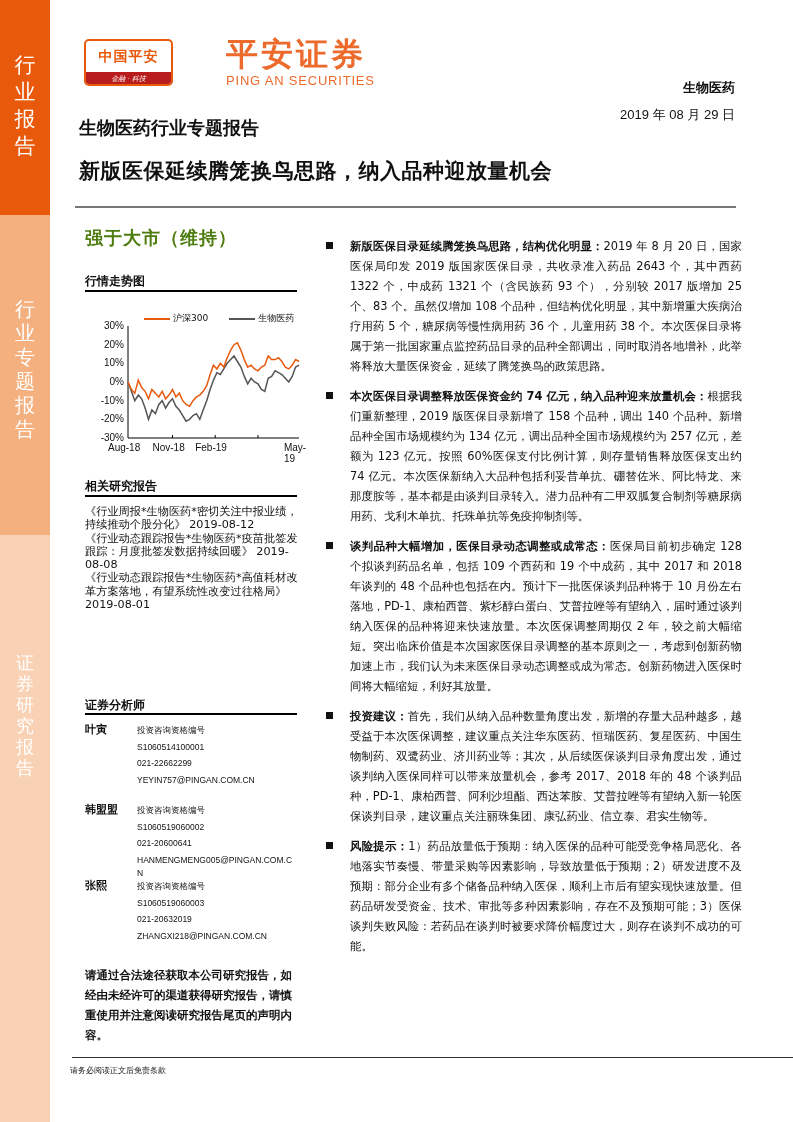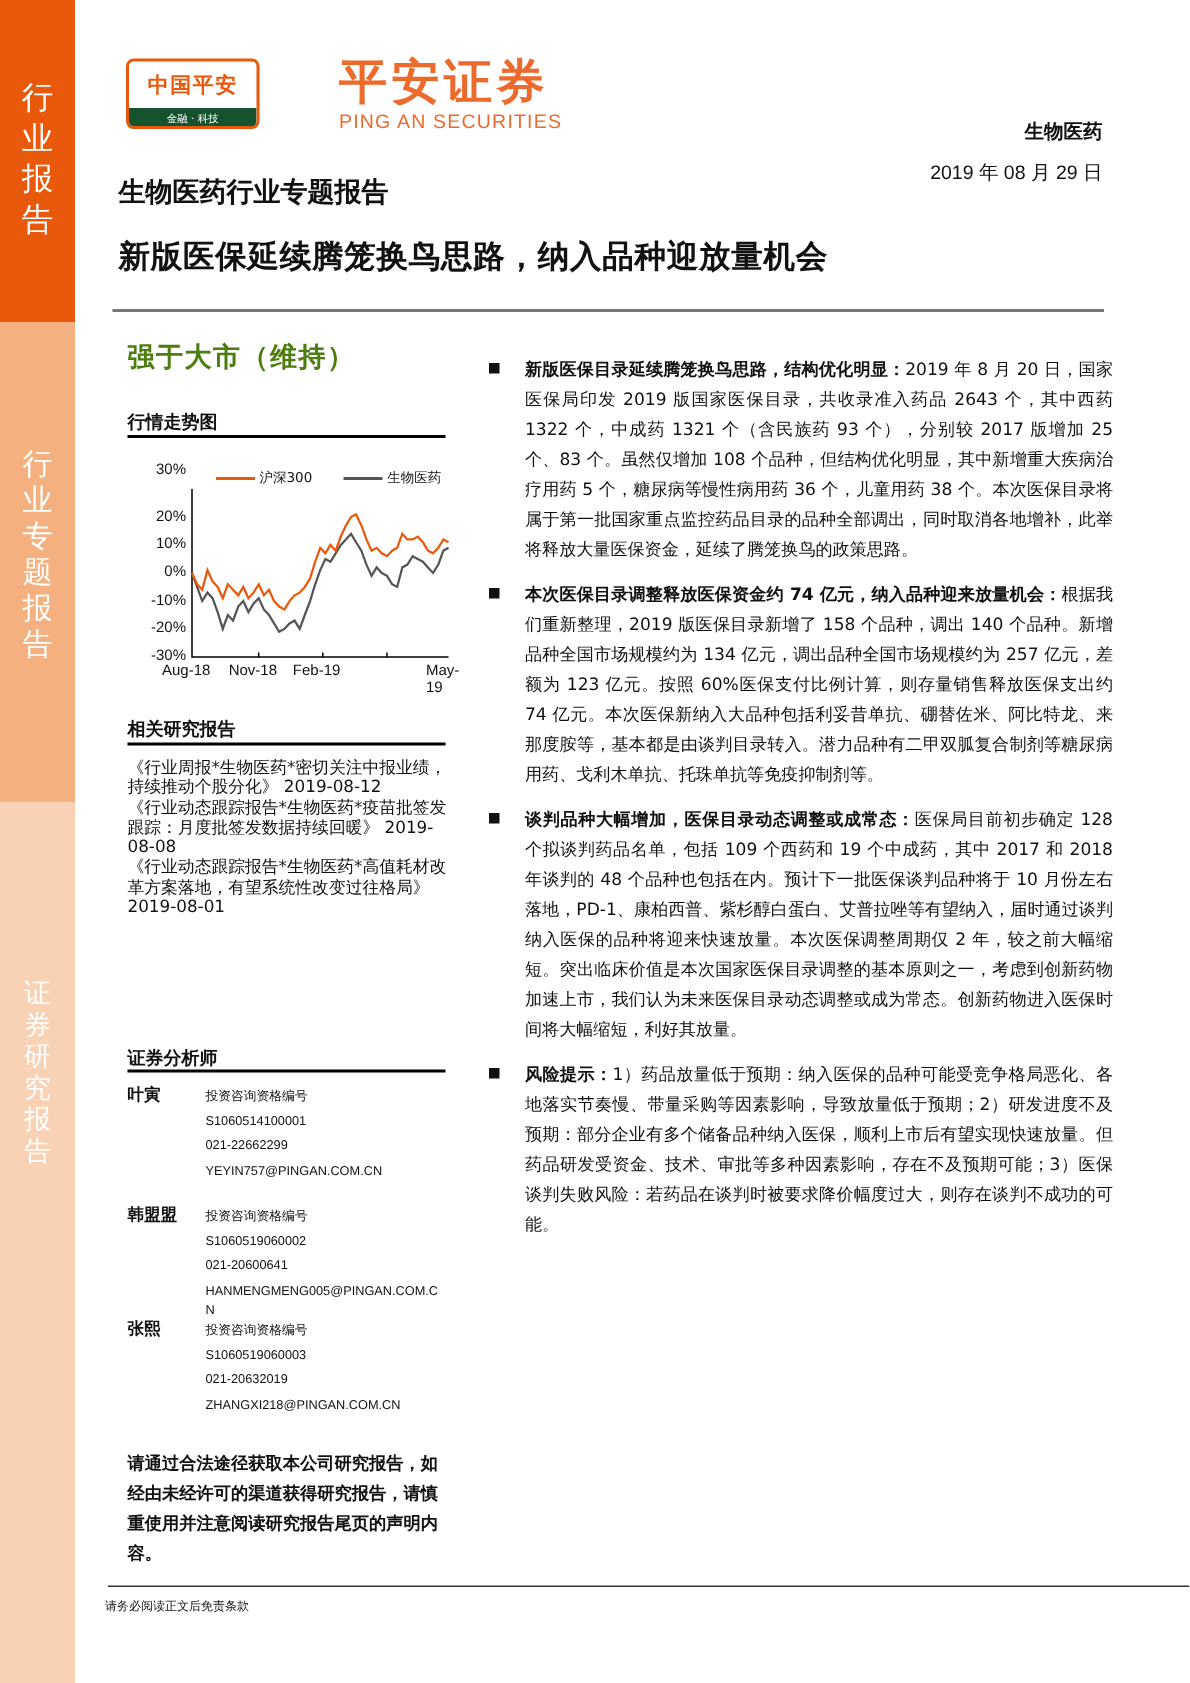--- a/index.html
+++ b/index.html
@@ -13,21 +13,21 @@
   .side-3 { top:535px; height:587px; background:#f9d1b4; }
   .side-text { position:absolute; left:0; width:50px; text-align:center; color:#fff; font-size:19px; line-height:24px; font-family:"DejaVu Sans",sans-serif; }
   .side-text span { display:block; }
   .st1 { top:52px; font-size:21px; line-height:27px; }
   .st2 { top:297px; font-size:20px; line-height:24px; }
   .st3 { top:652px; font-size:18px; line-height:21px; color:#fff; }
 
   
   .logo-box { position:absolute; left:84px; top:39px; width:89px; height:47px; border:2px solid #e8590c; border-radius:5px; overflow:hidden; }
   .logo-box .top { height:31px; display:flex; align-items:center; justify-content:center; color:#e8590c; font-weight:bold; font-size:14px; letter-spacing:1px; }
-  .logo-box .bot { height:14px; background:#14532d; color:#fff; font-size:7px; display:flex; align-items:center; justify-content:center; }
+  .logo-box .bot { height:14px; background:#b91c1c; color:#fff; font-size:7px; display:flex; align-items:center; justify-content:center;font-style:italic; }
   .brand { position:absolute; left:226px; top:36px; color:#ed6a2d; }
   .brand .cn { font-size:32px; font-weight:bold; letter-spacing:3px; line-height:36px; }
   .brand .en { font-size:13px; letter-spacing:0.8px; margin-top:1px; font-family:"Liberation Sans",sans-serif; }
 
   .sector { position:absolute; right:58px; top:79px; font-size:13px; font-weight:bold; }
   .date { position:absolute; right:58px; top:106px; font-size:13px; font-family:"Liberation Sans",sans-serif; }
   .subtitle { position:absolute; left:79px; top:116px; font-size:18px; font-weight:bold; }
   .title { position:absolute; left:79px; top:157px; font-size:21px; font-weight:bold; letter-spacing:0.5px; }
   .rule-top { position:absolute; left:75px; top:206px; width:661px; height:2px; background:#777; }
 
@@ -113,21 +113,21 @@
     <span class="item">
         <span class="sw" style="background:#e8590c"></span>
         <span>沪深300</span>
       </span>
     <span class="item">
         <span class="sw" style="background:#555"></span>
         <span>生物医药</span>
       </span>
   </div>
   <div id="ylabels">
-      <div class="axis-lbl" style="right: 182px; top: 0; text-align: right;">30%</div>
+      <div class="axis-lbl" style="right: 182px; top: 12px; text-align: right;">30%</div>
       <div class="axis-lbl" style="right: 182px; top: 30.6667px; text-align: right;">20%</div>
       <div class="axis-lbl" style="right: 182px; top: 49.3333px; text-align: right;">10%</div>
       <div class="axis-lbl" style="right: 182px; top: 68px; text-align: right;">0%</div>
       <div class="axis-lbl" style="right: 182px; top: 86.6667px; text-align: right;">-10%</div>
       <div class="axis-lbl" style="right: 182px; top: 105.333px; text-align: right;">-20%</div>
       <div class="axis-lbl" style="right: 182px; top: 124px; text-align: right;">-30%</div>
     </div>
   <div id="xlabels">
       <div class="axis-lbl" style="left: 24px; top: 134px;">Aug-18</div>
       <div class="axis-lbl" style="left: 68.46px; top: 134px;">Nov-18</div>
@@ -183,17 +183,18 @@
       </div>
     </div>
   </div>
 
 <div class="disclaimer">请通过合法途径获取本公司研究报告，如经由未经许可的渠道获得研究报告，请慎重使用并注意阅读研究报告尾页的声明内容。</div>
 
 <div class="main" id="bullets">
     <div class="bullet"><span class="mark"></span><b>新版医保目录延续腾笼换鸟思路，结构优化明显：</b><span>2019 年 8 月 20 日，国家医保局印发 2019 版国家医保目录，共收录准入药品 2643 个，其中西药 1322 个，中成药 1321 个（含民族药 93 个），分别较 2017 版增加 25 个、83 个。虽然仅增加 108 个品种，但结构优化明显，其中新增重大疾病治疗用药 5 个，糖尿病等慢性病用药 36 个，儿童用药 38 个。本次医保目录将属于第一批国家重点监控药品目录的品种全部调出，同时取消各地增补，此举将释放大量医保资金，延续了腾笼换鸟的政策思路。</span></div>
     <div class="bullet"><span class="mark"></span><b>本次医保目录调整释放医保资金约 74 亿元，纳入品种迎来放量机会：</b><span>根据我们重新整理，2019 版医保目录新增了 158 个品种，调出 140 个品种。新增品种全国市场规模约为 134 亿元，调出品种全国市场规模约为 257 亿元，差额为 123 亿元。按照 60%医保支付比例计算，则存量销售释放医保支出约 74 亿元。本次医保新纳入大品种包括利妥昔单抗、硼替佐米、阿比特龙、来那度胺等，基本都是由谈判目录转入。潜力品种有二甲双胍复合制剂等糖尿病用药、戈利木单抗、托珠单抗等免疫抑制剂等。</span></div>
     <div class="bullet"><span class="mark"></span><b>谈判品种大幅增加，医保目录动态调整或成常态：</b><span>医保局目前初步确定 128 个拟谈判药品名单，包括 109 个西药和 19 个中成药，其中 2017 和 2018 年谈判的 48 个品种也包括在内。预计下一批医保谈判品种将于 10 月份左右落地，PD-1、康柏西普、紫杉醇白蛋白、艾普拉唑等有望纳入，届时通过谈判纳入医保的品种将迎来快速放量。本次医保调整周期仅 2 年，较之前大幅缩短。突出临床价值是本次国家医保目录调整的基本原则之一，考虑到创新药物加速上市，我们认为未来医保目录动态调整或成为常态。创新药物进入医保时间将大幅缩短，利好其放量。</span></div>
+    <div class="bullet"><span class="mark"></span><b>投资建议：</b><span>首先，我们从纳入品种数量角度出发，新增的存量大品种越多，越受益于本次医保调整，建议重点关注华东医药、恒瑞医药、复星医药、中国生物制药、双鹭药业、济川药业等；其次，从后续医保谈判目录角度出发，通过谈判纳入医保同样可以带来放量机会，参考 2017、2018 年的 48 个谈判品种，PD-1、康柏西普、阿利沙坦酯、西达苯胺、艾普拉唑等有望纳入新一轮医保谈判目录，建议重点关注丽珠集团、康弘药业、信立泰、君实生物等。</span></div>
     <div class="bullet"><span class="mark"></span><b>风险提示：</b><span>1）药品放量低于预期：纳入医保的品种可能受竞争格局恶化、各地落实节奏慢、带量采购等因素影响，导致放量低于预期；2）研发进度不及预期：部分企业有多个储备品种纳入医保，顺利上市后有望实现快速放量。但药品研发受资金、技术、审批等多种因素影响，存在不及预期可能；3）医保谈判失败风险：若药品在谈判时被要求降价幅度过大，则存在谈判不成功的可能。</span></div>
   </div>
 
 <div class="rule-bot"></div>
 <div class="footer">请务必阅读正文后免责条款</div>
 
 </body></html>

